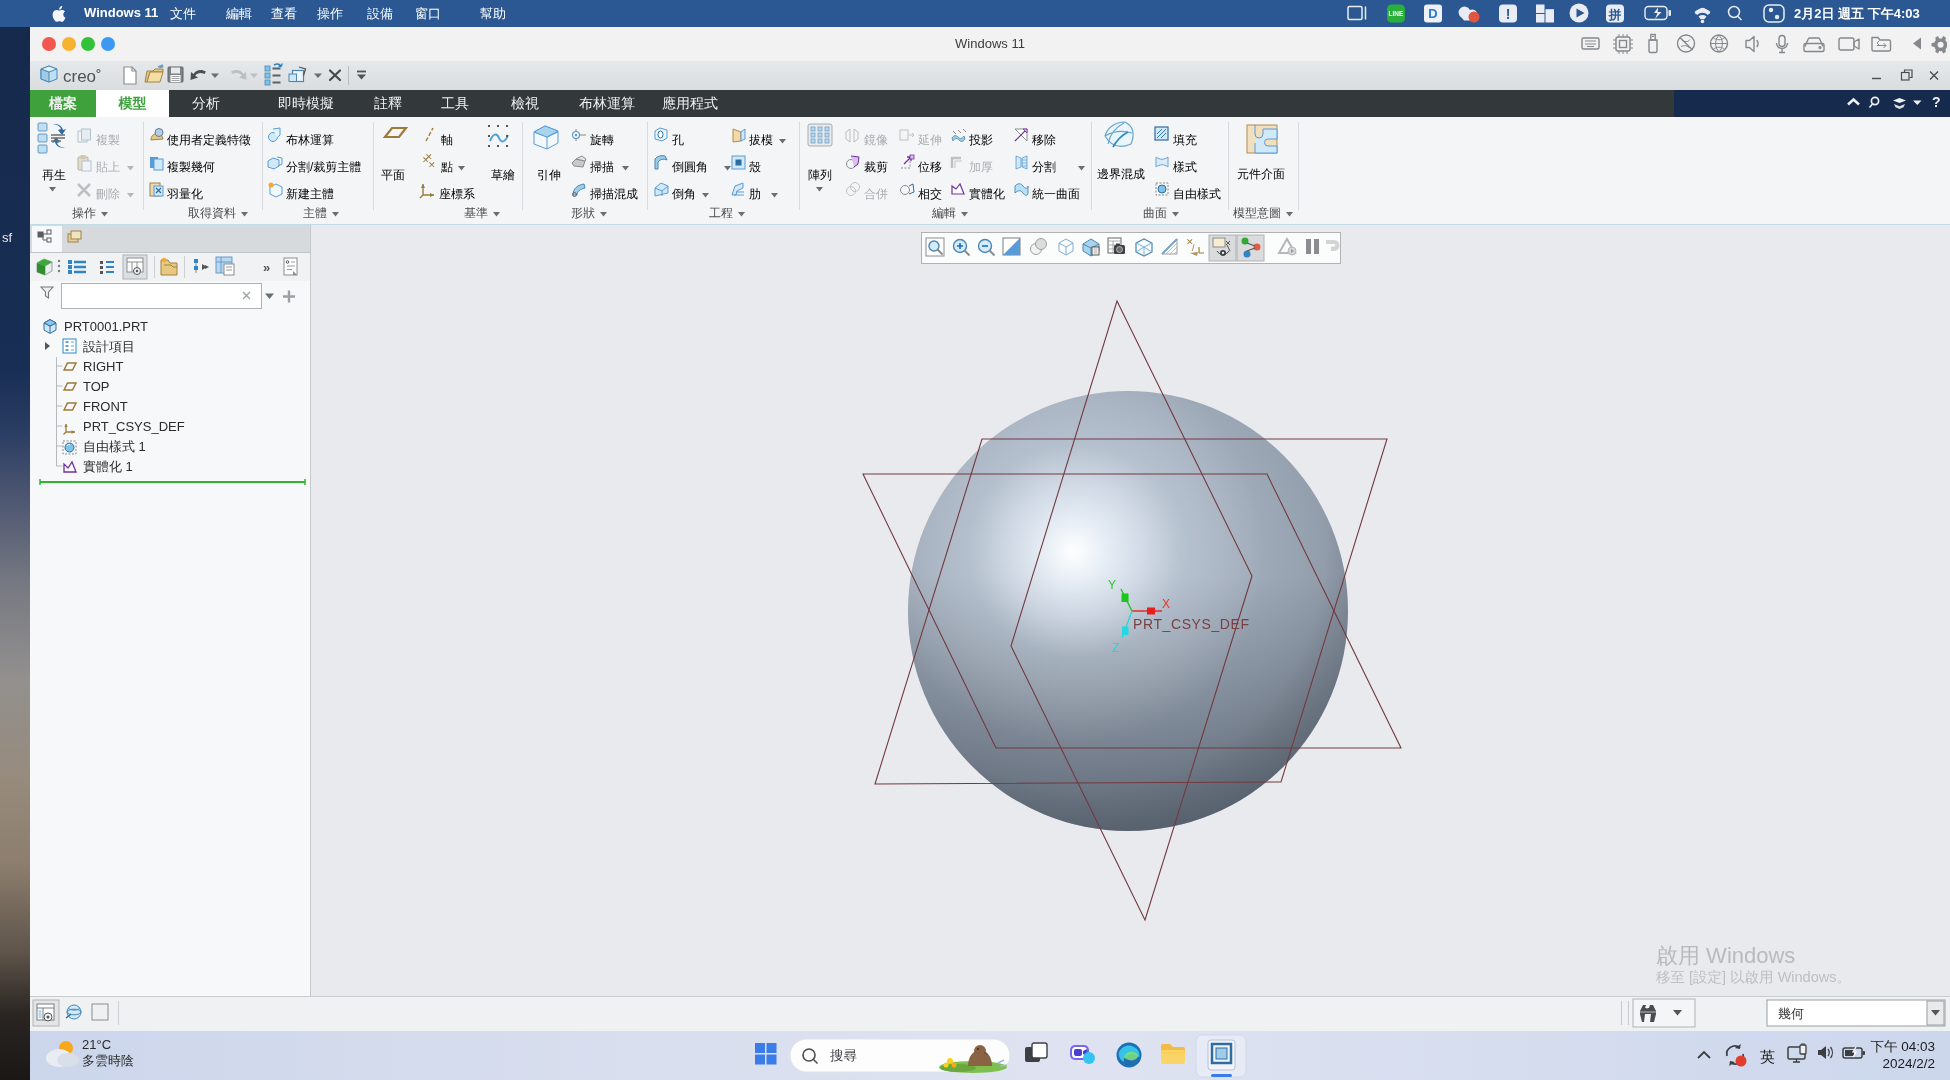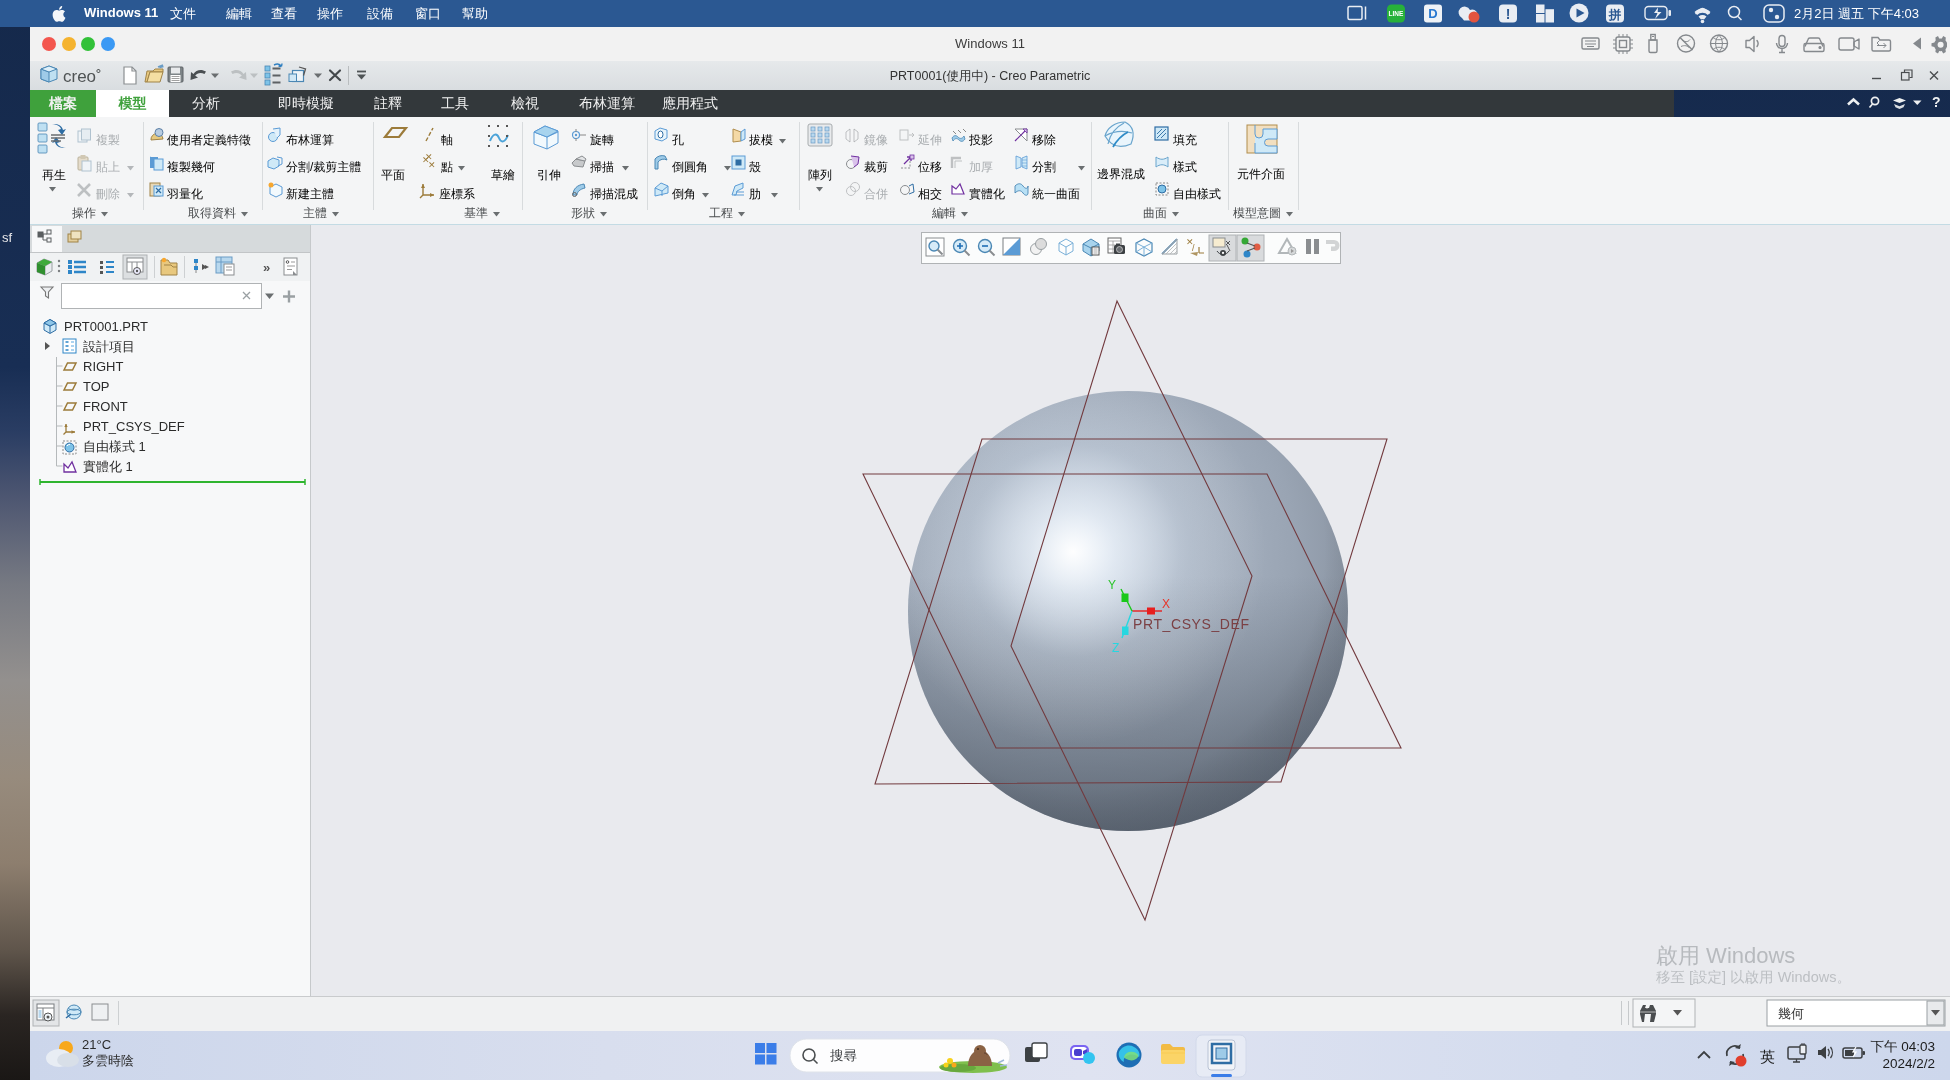--- a/index.html
+++ b/index.html
@@ -32,22 +32,22 @@
   <svg class="abs" style="left:52px;top:5px" width="16" height="18" viewBox="0 0 16 18">
         <path fill="#f4f6f9" d="M11.3 9.6c0-2 1.6-3 1.7-3.1c-.9-1.4-2.4-1.6-2.9-1.6c-1.2-.1-2.4.7-3 .7c-.6 0-1.6-.7-2.6-.7c-1.3 0-2.6.8-3.2 2c-1.4 2.4-.4 6 .9 7.9c.7 1 1.5 2 2.5 2c1 0 1.4-.6 2.6-.6c1.2 0 1.6.6 2.6.6c1.1 0 1.8-1 2.4-1.9c.8-1.1 1.1-2.2 1.1-2.2s-2.1-.9-2.1-3.1zM9.4 3.6c.5-.7.9-1.6.8-2.6c-.8 0-1.8.6-2.3 1.2c-.5.6-1 1.6-.8 2.5c.9.1 1.8-.4 2.3-1.1z"></path>
       </svg>
   <span class="mb" style="left:84px;font-weight:bold">Windows 11</span>
   <span class="mb" style="left:170px">文件</span>
   <span class="mb" style="left:226px">編輯</span>
   <span class="mb" style="left:271px">查看</span>
   <span class="mb" style="left:317px">操作</span>
   <span class="mb" style="left:367px">設備</span>
   <span class="mb" style="left:415px">窗口</span>
-  <span class="mb" style="left:462px">幫助</span>
-  <span class="mb" style="left:1794px;font-weight:normal">2月2日 週五 下午4:03</span>
+  <span class="mb" style="left:480px">幫助</span>
+  <span class="mb" style="left:1794px;font-weight:bold">2月2日 週五 下午4:03</span>
   <svg class="abs" style="left:1340px;top:0" width="450" height="27" viewBox="0 0 450 27">
     <g stroke="#e9edf3" fill="none" stroke-width="1.5">
       <rect x="8" y="6.5" width="14" height="13" rx="1.5"></rect>
           <path d="M25.5 6.5v13"></path>
       <path d="M314 19.5a9.5 9.5 0 0 1 13-.2M317 16a5.5 5.5 0 0 1 7 0" stroke-linecap="round" transform="translate(42,-6)"></path>
       <circle cx="394" cy="12" r="5.5"></circle>
           <path d="M398 16.5l3.5 3.5"></path>
     </g>
     <g fill="#e9edf3">
       <rect x="47" y="4.5" width="18" height="18" rx="4.5" fill="#27b13a"></rect>
@@ -150,21 +150,20 @@
           </g>
     <path d="M284 12.5h8l-4 4.5z" fill="#6a6e70"></path>
     <g stroke="#44494c" stroke-width="2.2" stroke-linecap="round">
             <path d="M300 9.5l10 9.5M310 9.5l-10 9.5"></path>
           </g>
     <path d="M318.5 5v19" stroke="#b9bdbf" stroke-width="1"></path>
     <path d="M327 13.5h9l-4.5 5z" fill="#4f5456"></path>
           <path d="M327 10.5h9" stroke="#4f5456" stroke-width="1.8"></path>
   </g>
 </svg>
-<div class="abs titletext" style="left:30px;top:68px;width:1920px;text-align:center">PRT0001(使用中) - Creo Parametric</div>
 <svg class="abs" style="left:1868px;top:66px" width="80" height="20" viewBox="0 0 80 20">
 <path d="M4 12.5h9" stroke="#4a4d4f" stroke-width="1.4"></path>
 <g fill="none" stroke="#4a4d4f" stroke-width="1.2">
           <rect x="33.5" y="6.5" width="7.5" height="7.5"></rect>
           <path d="M36.5 6.5v-2.5h7.5v7.5h-2.5"></path>
         </g>
 <path d="M62 5.5l8 8m0-8l-8 8" stroke="#4a4d4f" stroke-width="1.4"></path>
 </svg>
 
 <div id="tabbar" class="abs">

